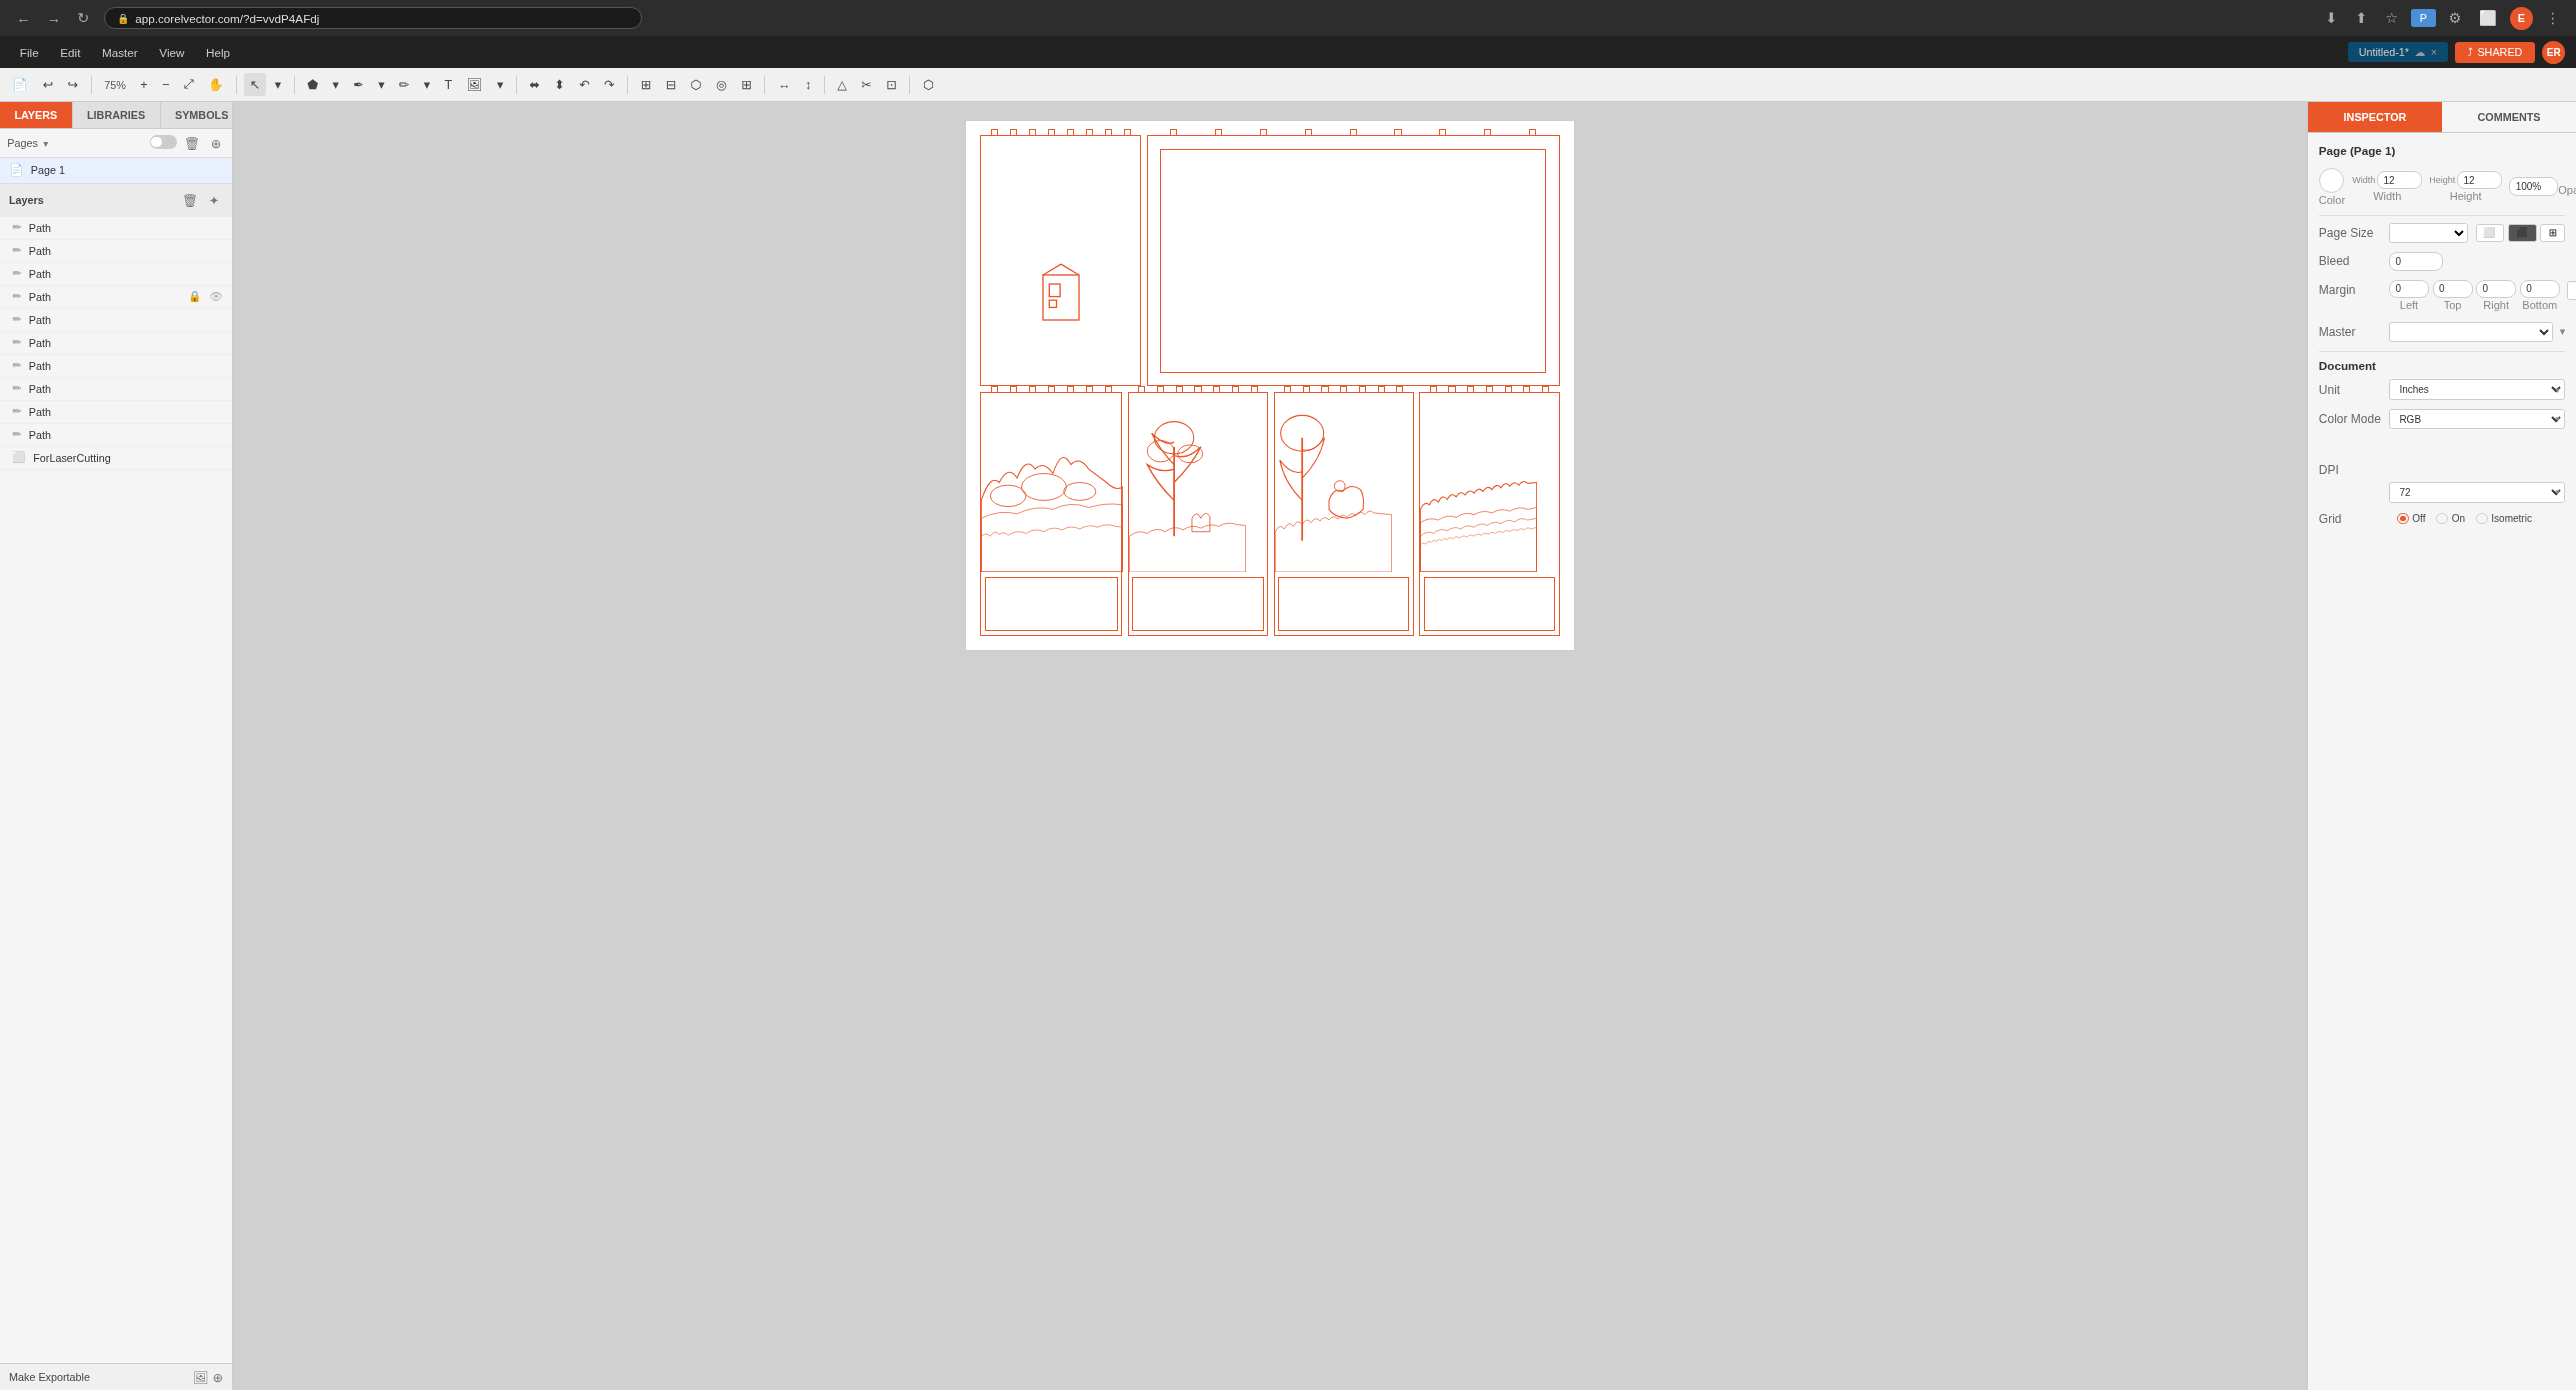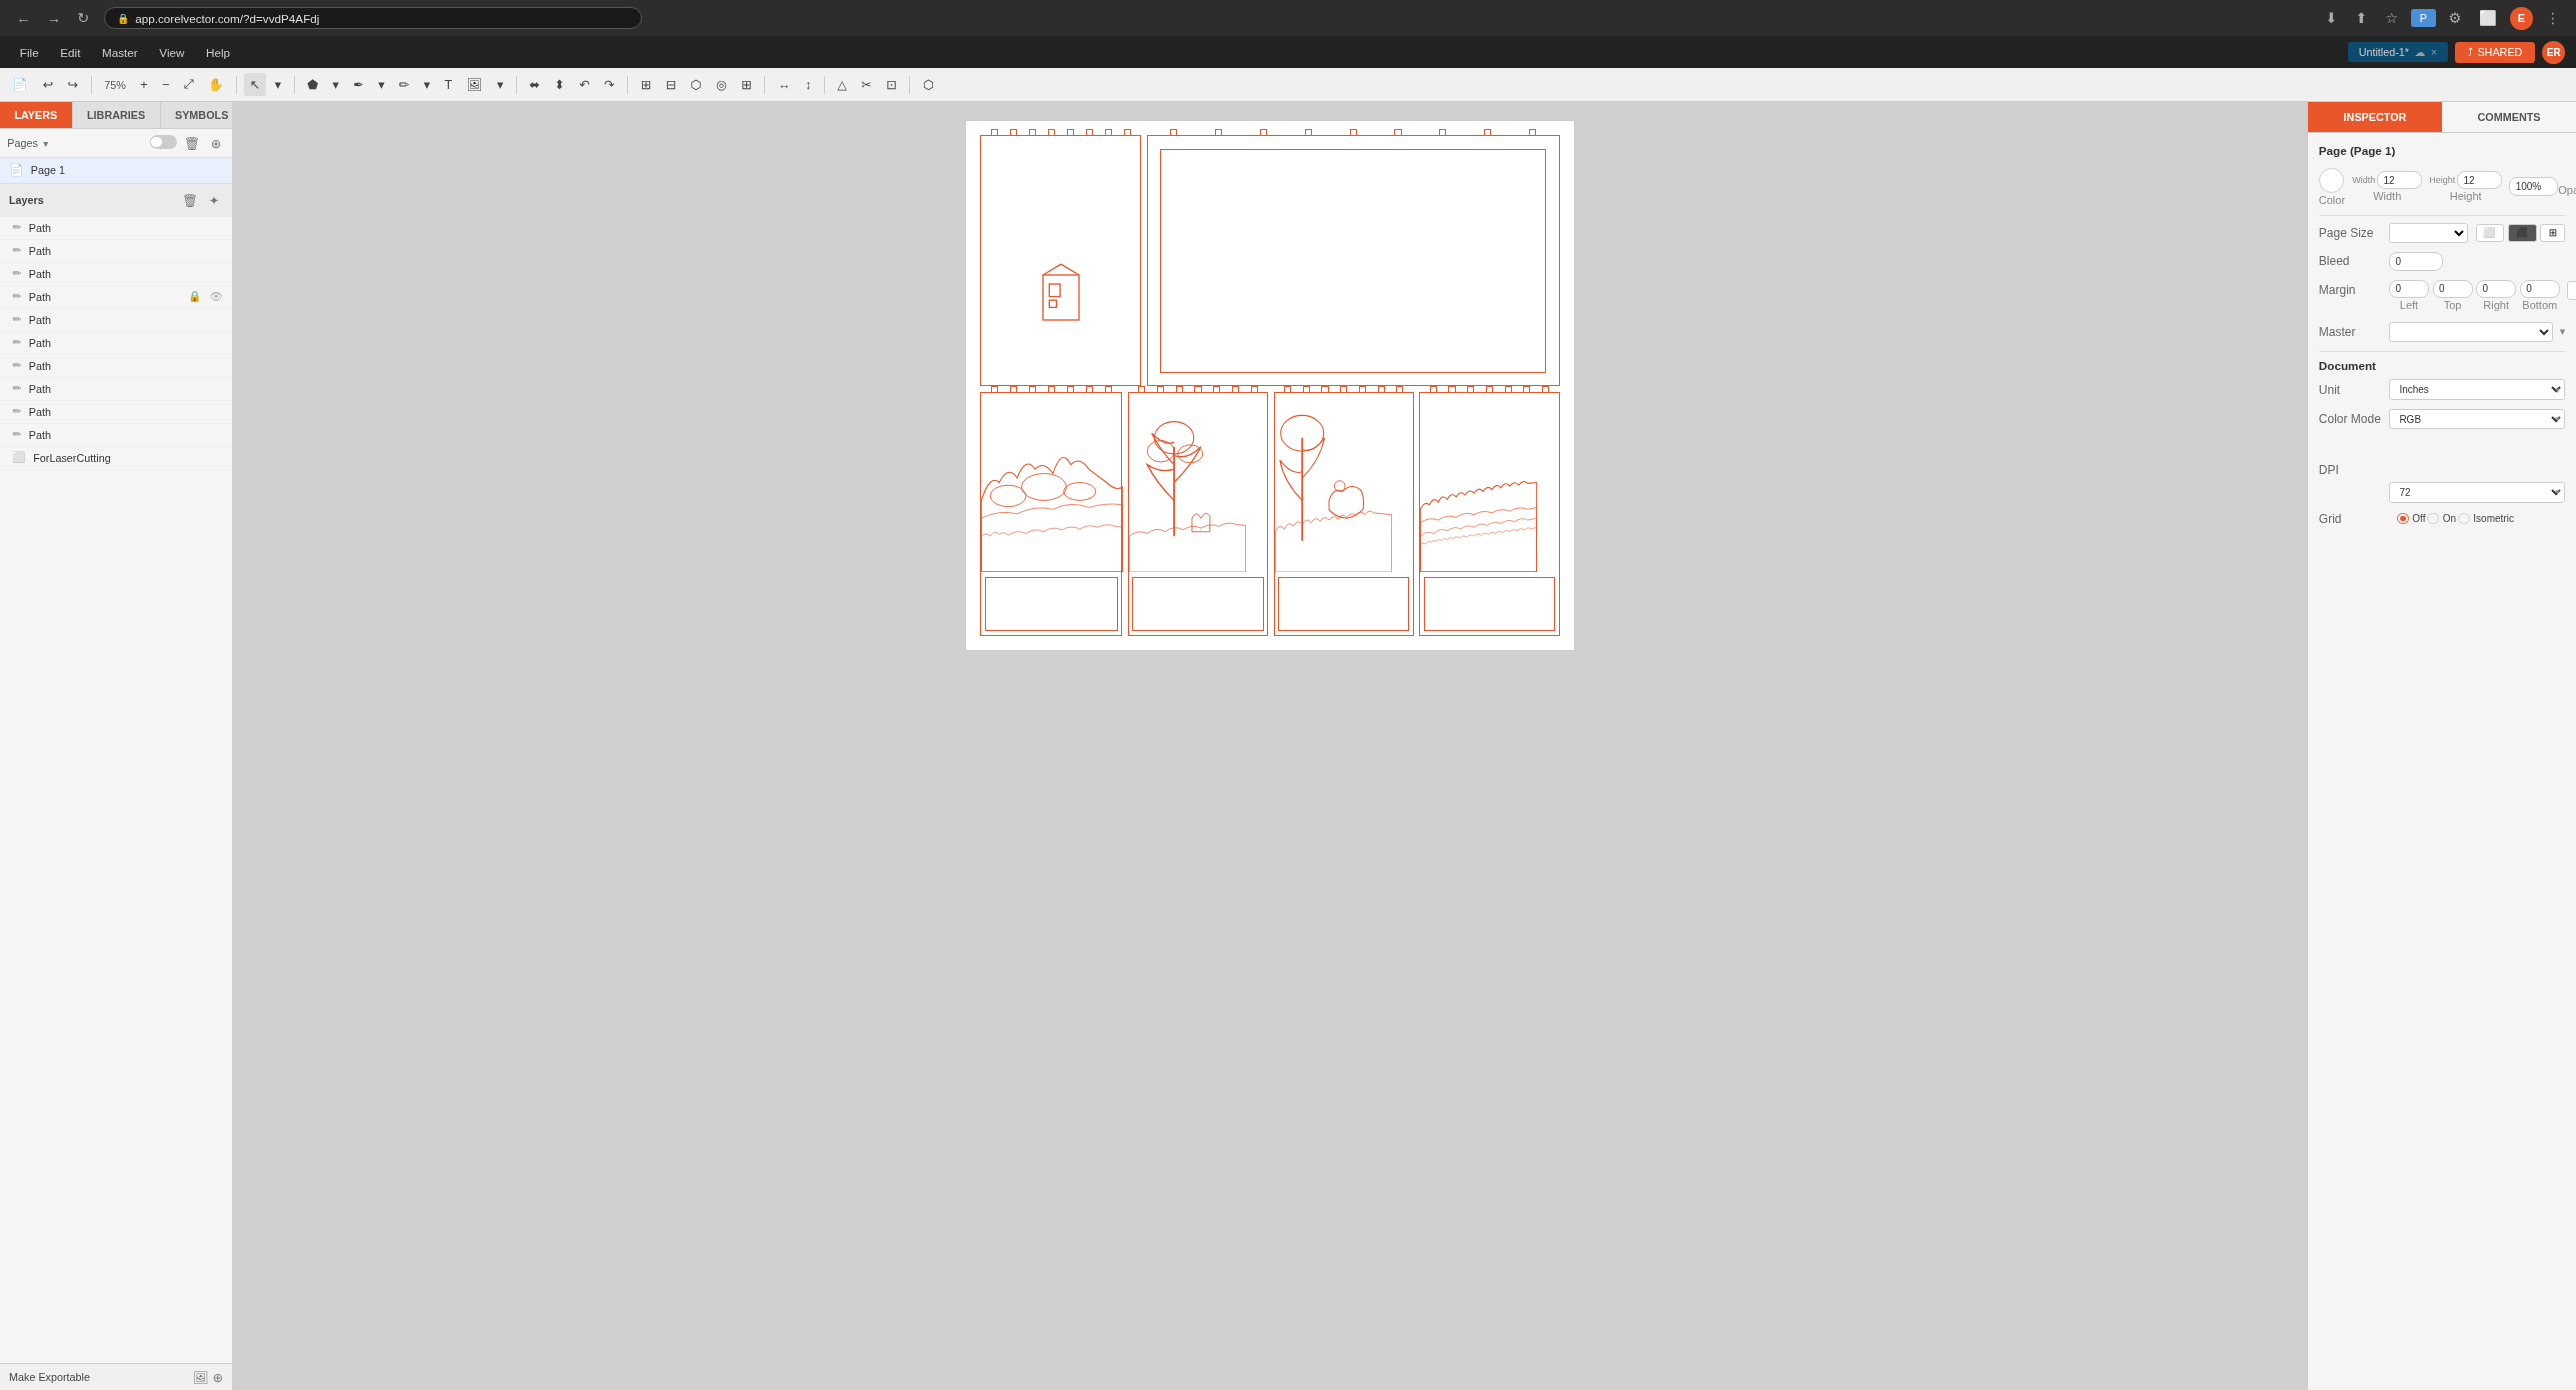--- a/index.html
+++ b/index.html
@@ -93,21 +93,21 @@
     .inspector-field-full { background: white; border: 0.9px solid #ccc; border-radius: 2.7px; padding: 2.7px 5.4px; font-size: 10px; color: #333; flex: 1; }
     .inspector-sublabel { font-size: 11px; color: #888; text-align: center; display: block; margin-top: 1px; }
     .color-swatch { width: 25px; height: 25px; border-radius: 50%; background: white; border: 1.8px solid #ccc; cursor: pointer; flex-shrink: 0; }
     .inspector-section-label { font-size: 10px; font-weight: 600; color: #555; margin-bottom: 5.4px; }
 
     .page-size-select { background: white; border: 0.9px solid #ccc; border-radius: 2.7px; padding: 2.7px 5.4px; font-size: 10px; flex: 1; cursor: pointer; }
     .page-size-btns { display: flex; gap: 3.6px; }
     .ps-btn { background: white; border: 0.9px solid #ccc; border-radius: 2.7px; padding: 2.7px 7.2px; font-size: 10px; cursor: pointer; }
     .ps-btn.active { background: #555; color: white; }
 
-    .grid-radio-group { display: flex; gap: 2px; align-items: flex-start; padding-left: 8px; }
+    .grid-radio-group { display: flex; gap: 11px; align-items: flex-start; padding-left: 8px; }
     .radio-item { display: flex; align-items: center; gap: 3.6px; cursor: pointer; font-size: 10px; color: #444; }
     .radio-dot { width: 11.7px; height: 11.7px; border-radius: 50%; border: 1.8px solid #ccc; display: flex; align-items: center; justify-content: center; }
     .radio-dot.checked { border-color: #e8562a; }
     .radio-dot.checked::after { content: ''; width: 5.4px; height: 5.4px; border-radius: 50%; background: #e8562a; }
 
     
     ::-webkit-scrollbar { width: 5.4px; height: 5.4px; }
     ::-webkit-scrollbar-track { background: #eee; }
     ::-webkit-scrollbar-thumb { background: #bbb; border-radius: 2.7px; }
 

